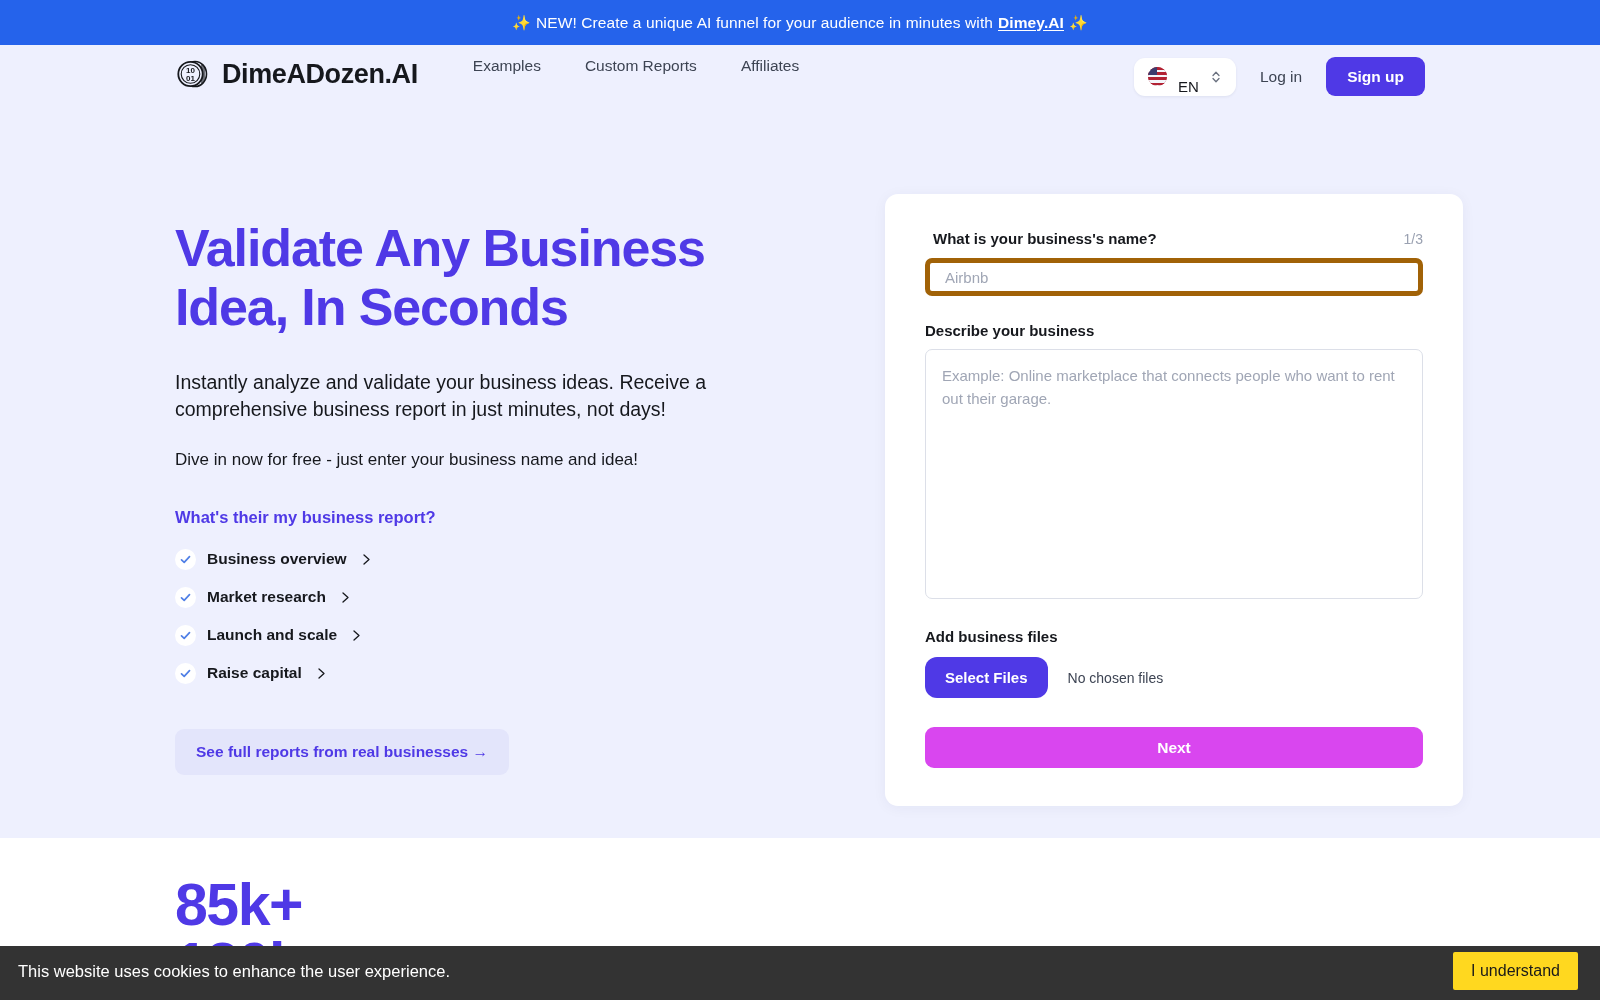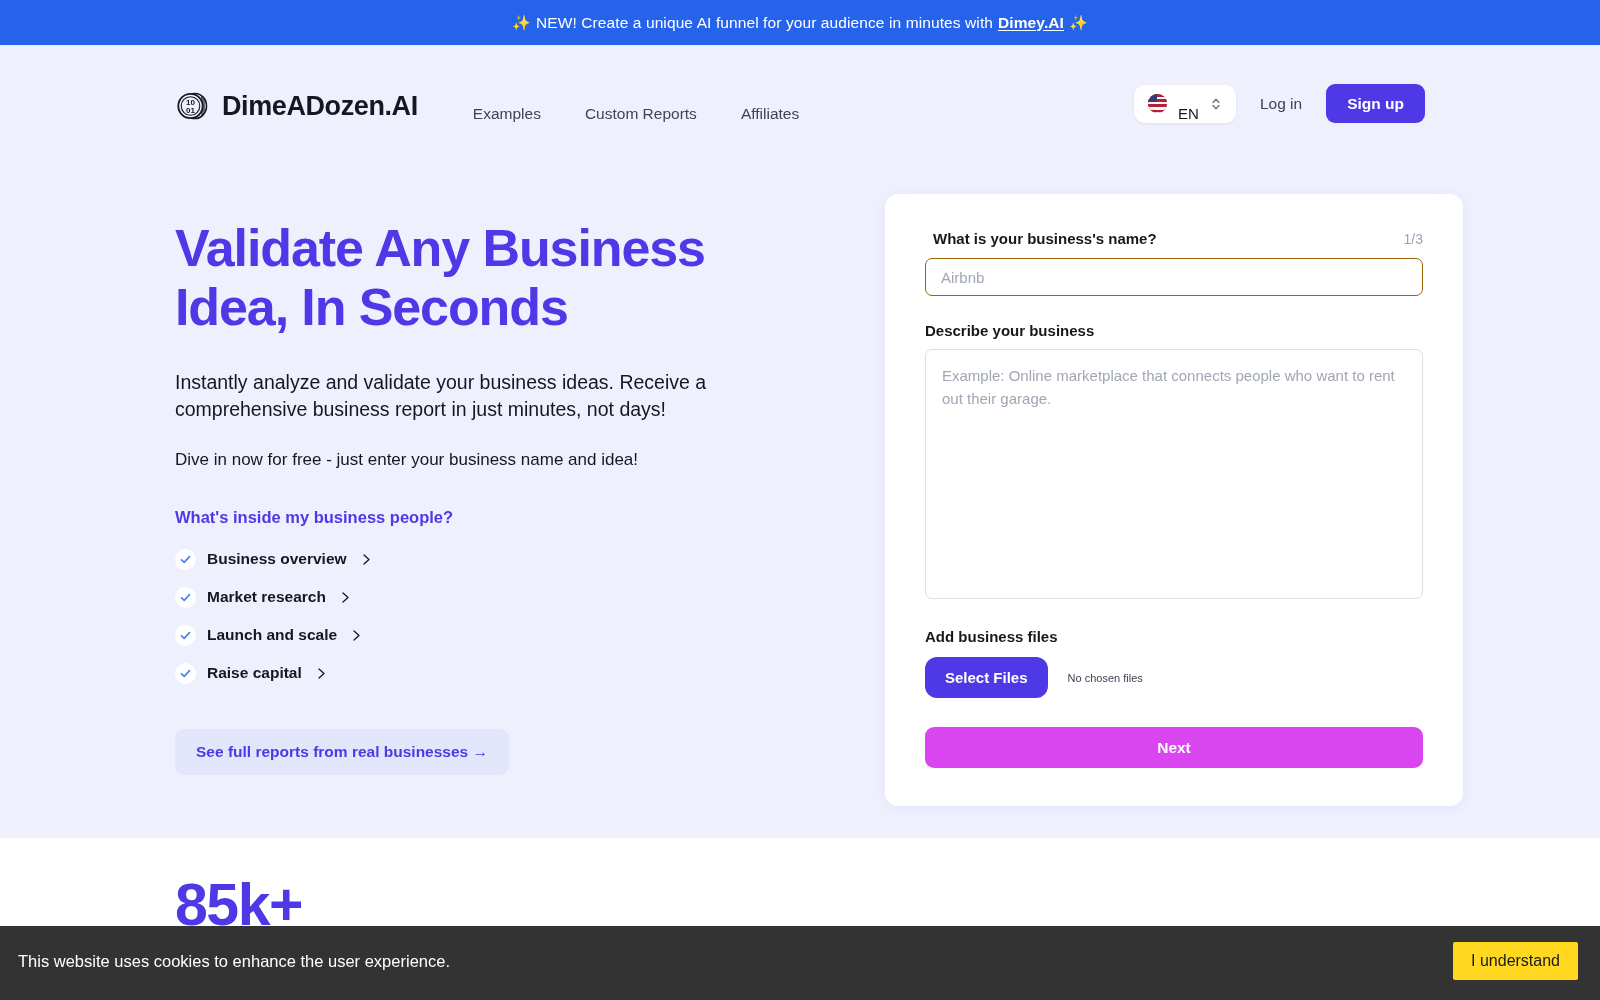--- a/index.html
+++ b/index.html
@@ -42,22 +42,22 @@
   .hero-bg {
     background: #eef0fe;
     padding-bottom: 0;
     height: 793px;
   }
 
   
   header {
     height: 78px;
     display: flex;
-    align-items: flex-end;
-    padding: 0 175px 0 175px;
+    align-items: flex-start;
+    padding: 12px 175px 0 175px;
   }
   .brand {
     display: flex;
     align-items: center;
     gap: 13px;
     margin-right: 55px;
   }
   .coin-logo { display:block; }
   .brand-name {
     font-size: 27px;
@@ -228,21 +228,21 @@
     font-weight: bold;
     color: #16181d;
   }
   .step-count {
     font-size: 14px;
     color: #9aa1b1;
   }
   .text-input {
     width: 100%;
     height: 38px;
-    border: 1px solid #a16207;
+    border: 5px solid #a16207;
     border-radius: 7px;
     padding: 0 15px;
     font-size: 15px;
     font-family: inherit;
     color: #16181d;
     outline: none;
     background: #ffffff;
   }
   .text-input::placeholder { color: #a0a6b5; }
   .field-label-2 {
@@ -280,21 +280,21 @@
     color: #ffffff;
     border: none;
     border-radius: 12px;
     font-size: 15px;
     font-weight: bold;
     padding: 12px 20px;
     cursor: pointer;
     font-family: inherit;
   }
   .no-files {
-    font-size: 11px;
+    font-size: 14px;
     color: #3d4453;
   }
   .next-btn {
     width: 100%;
     margin-top: 29px;
     background: #d946ef;
     color: #ffffff;
     border: none;
     border-radius: 9px;
     height: 41px;
@@ -324,21 +324,21 @@
     color: #4f39e6;
     letter-spacing: -1.5px;
     line-height: 1;
   }
 
   
   .cookie-bar {
     position: absolute;
     left: 0; bottom: 0;
     width: 1600px;
-    height: 74px;
+    height: 54px;
     background: #333333;
     display: flex;
     align-items: center;
     padding: 0 22px 4px 18px;
   }
   .cookie-text {
     color: #ffffff;
     font-size: 16.5px;
   }
   .cookie-btn {
@@ -411,21 +411,21 @@
     <div class="hero-inner">
 
       <div class="hero-left">
         <h1 class="hero-title">
           <span class="light">Validate Any Business Idea,</span>
           <span class="heavy">In Seconds</span>
         </h1>
         <p class="hero-sub">Instantly analyze and validate your business ideas. Receive a comprehensive business report in just minutes, not days!</p>
         <p class="hero-sub2">Dive in now for free - just enter your business name and idea!</p>
 
-        <div class="inside-title">What's inside my business people?</div>
+        <div class="inside-title">What's their my business report?</div>
 
         <ul class="checklist">
           <li>
             <span class="check-circle">
               <svg width="13" height="13" viewBox="0 0 13 13">
                   <path d="M2.5 6.8 L5.2 9.3 L10.5 3.6" fill="none" stroke="#4f7fe6" stroke-width="1.7" stroke-linecap="round" stroke-linejoin="round"></path>
                 </svg>
             </span>
             <span class="check-label">Business overview</span>
             <span>

